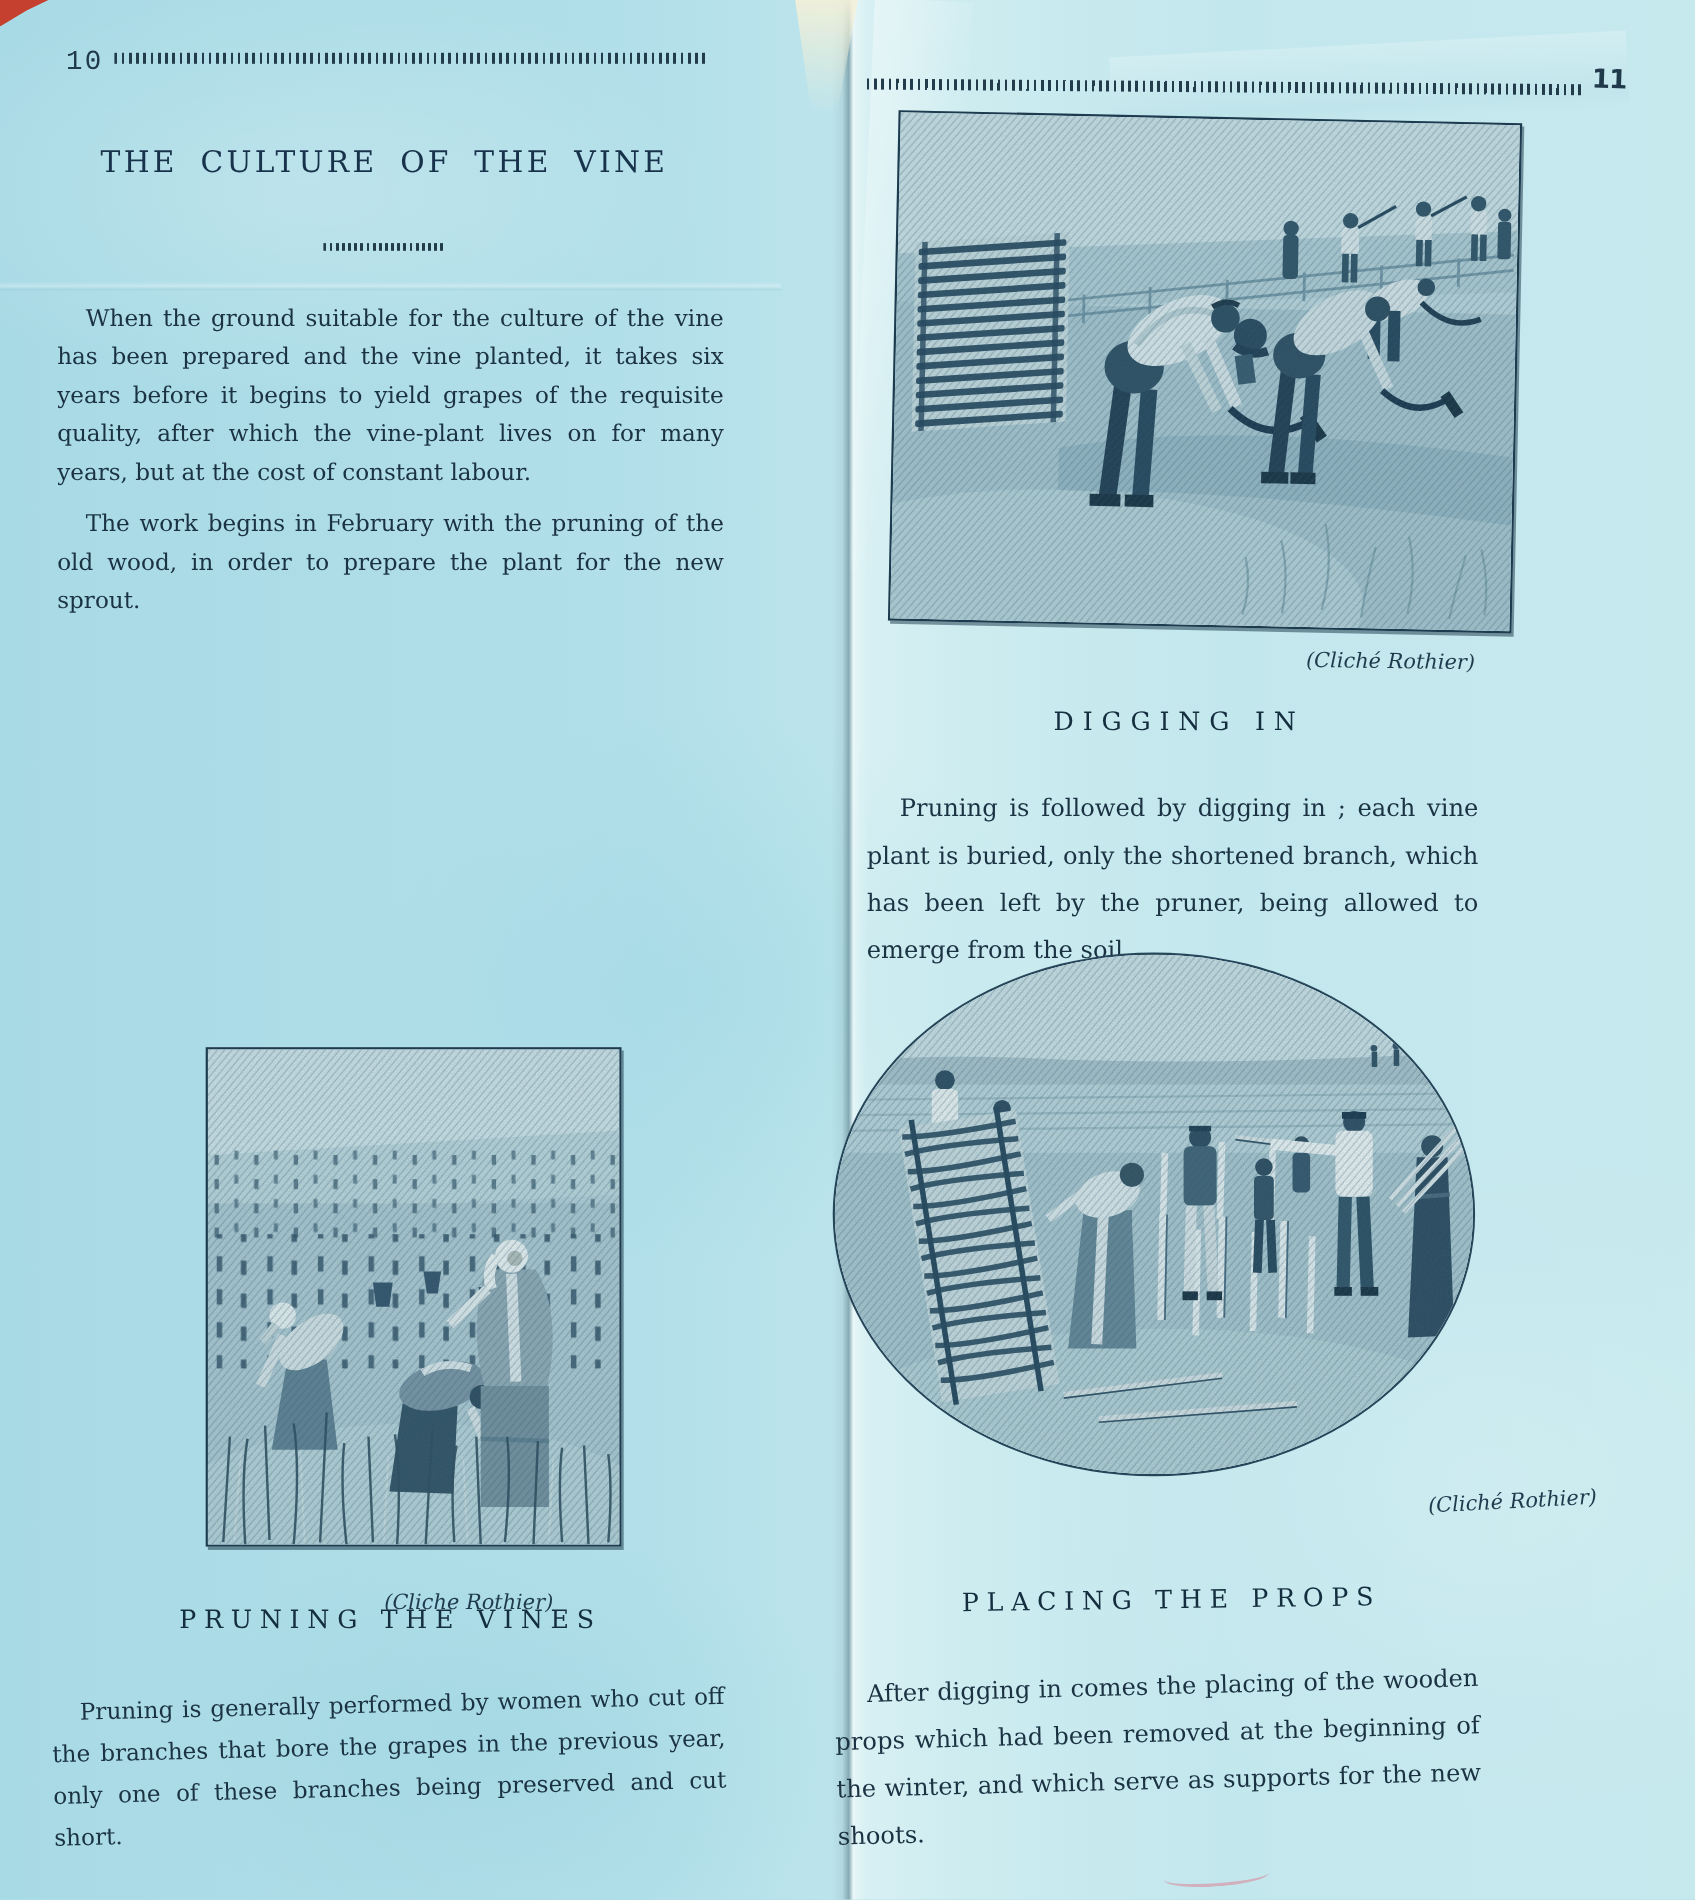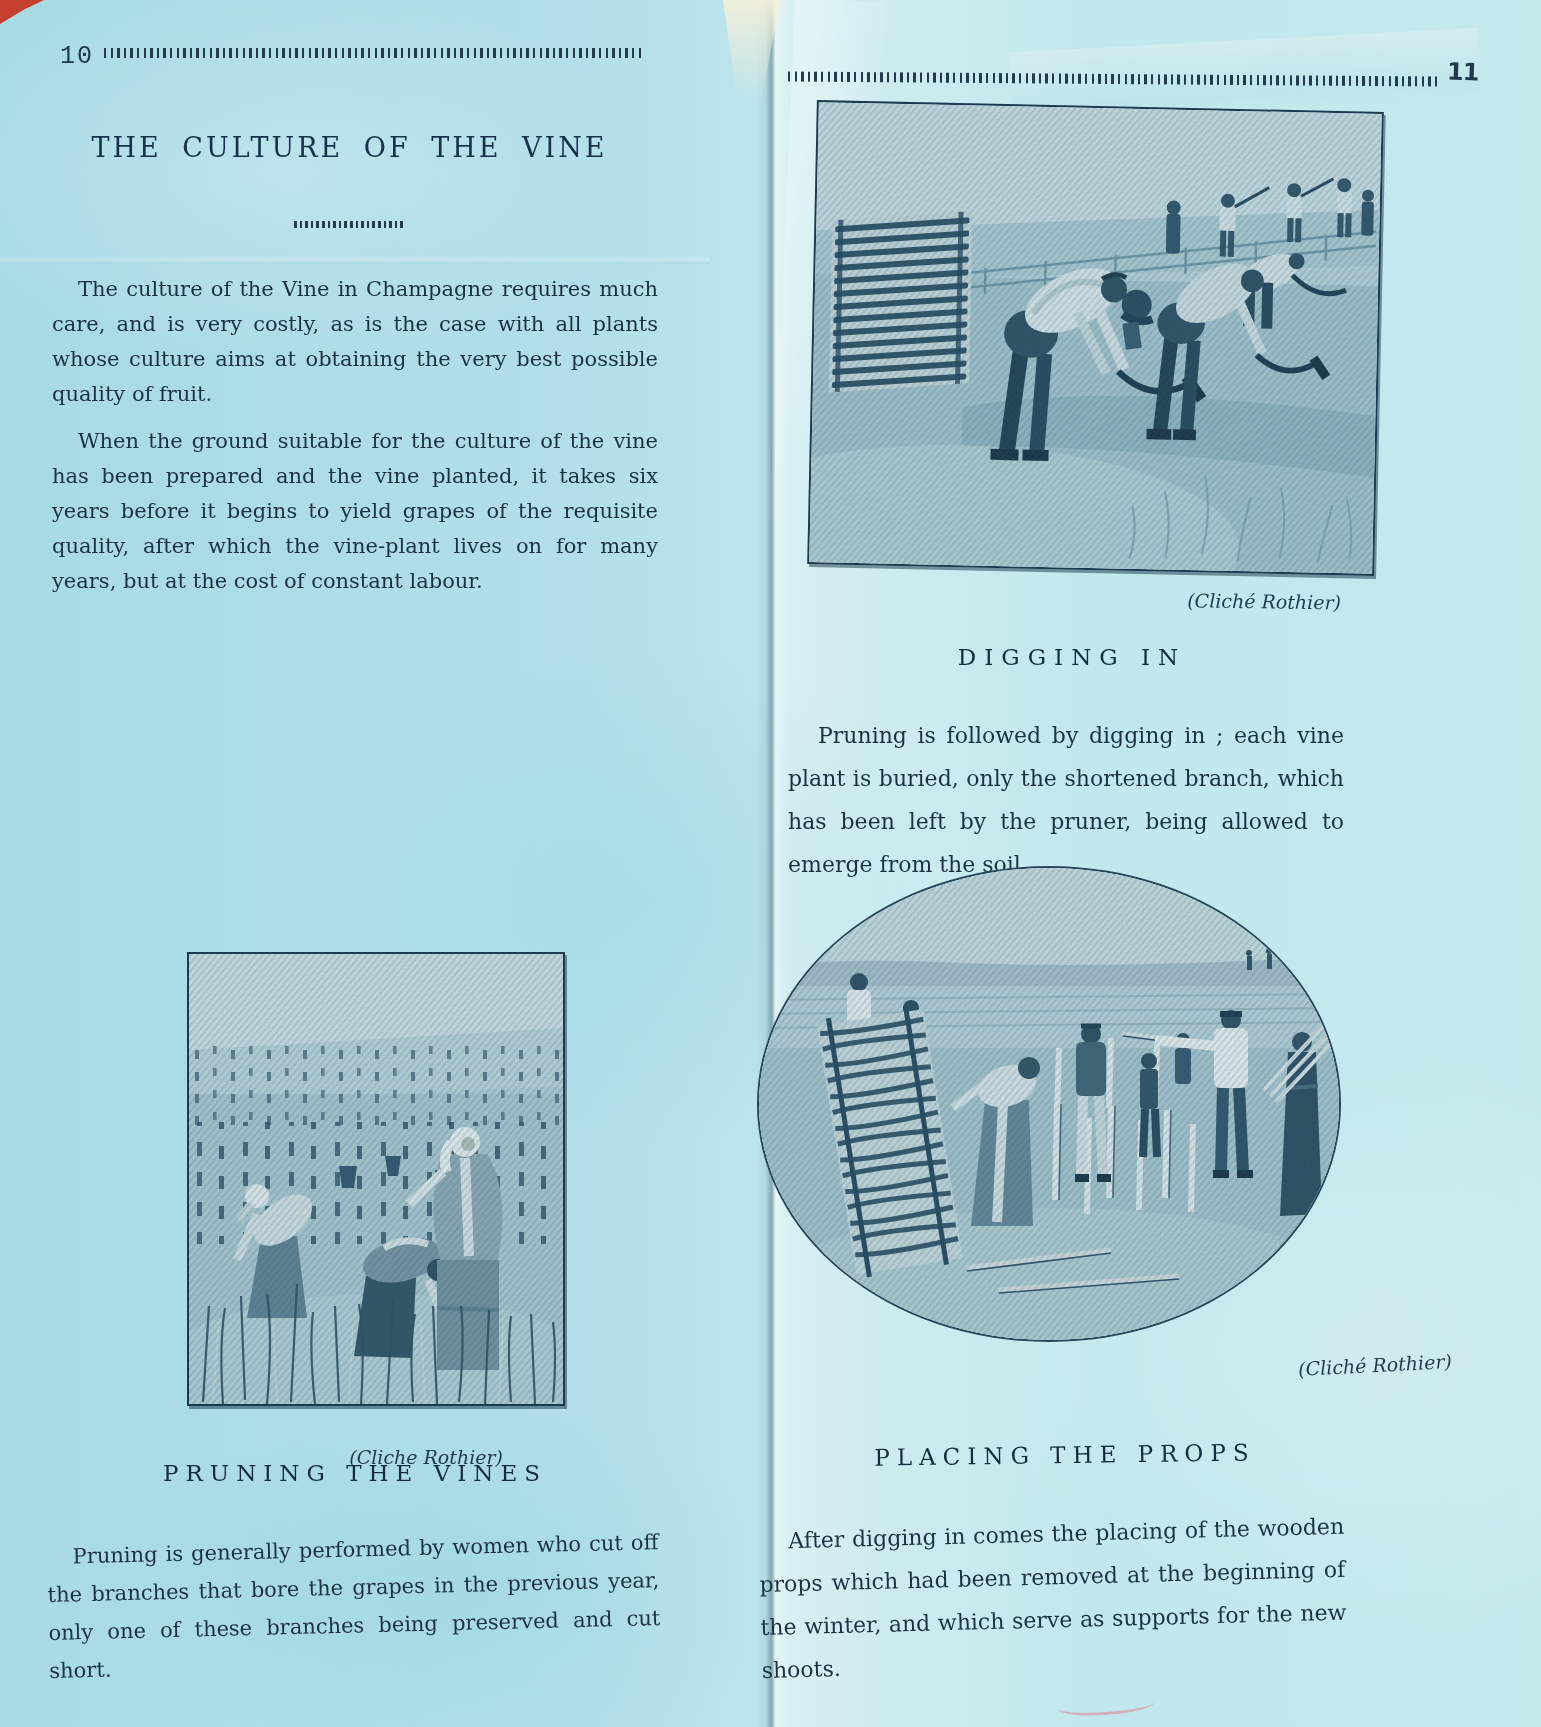--- a/index.html
+++ b/index.html
@@ -95,22 +95,22 @@
   <div class="pink-scratch"></div>
 
   <div>
     <div class="pageno pageno-left">10</div>
     <div class="rule rule-left"></div>
 
     <h1 class="title">THE CULTURE OF THE VINE</h1>
     <div class="title-rule"></div>
 
     <div class="col-left">
-      <p>The culture of the Vine in Champagne requires much care, and is very costly, as is the case with all plants whose culture aims at obtaining the very best possible quality of fruit.</p>
       <p>When the ground suitable for the culture of the vine has been prepared and the vine planted, it takes six years before it begins to yield grapes of the requisite quality, after which the vine-plant lives on for many years, but at the cost of constant labour.</p>
+      <p>The work begins in February with the pruning of the old wood, in order to prepare the plant for the new sprout.</p>
     </div>
 
     <figure class="photo photo-pruning" style="margin:0">
       <svg viewBox="0 0 374 450" preserveAspectRatio="none">
         <defs>
           <filter id="gB">
               <feTurbulence type="fractalNoise" baseFrequency="0.9" numOctaves="2" seed="5"></feTurbulence>
             <feColorMatrix type="matrix" values="0 0 0 0 0.08  0 0 0 0 0.20  0 0 0 0 0.28  0 0 0 0.5 0"></feColorMatrix>
             </filter>
           <pattern id="hB" width="5" height="5" patternUnits="userSpaceOnUse" patternTransform="rotate(40)">

